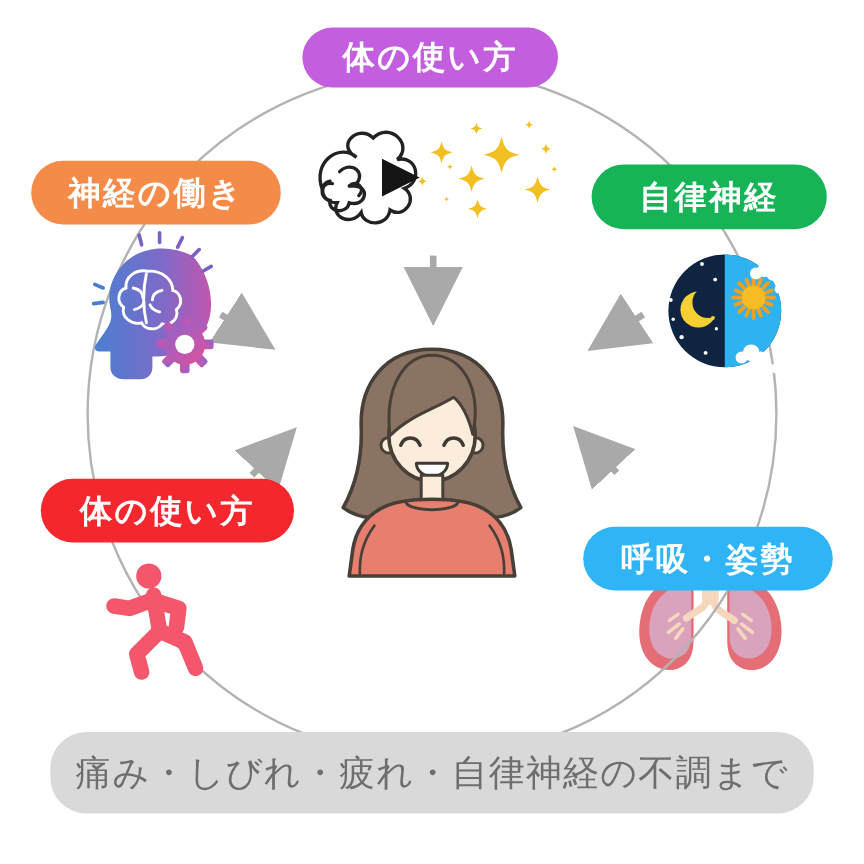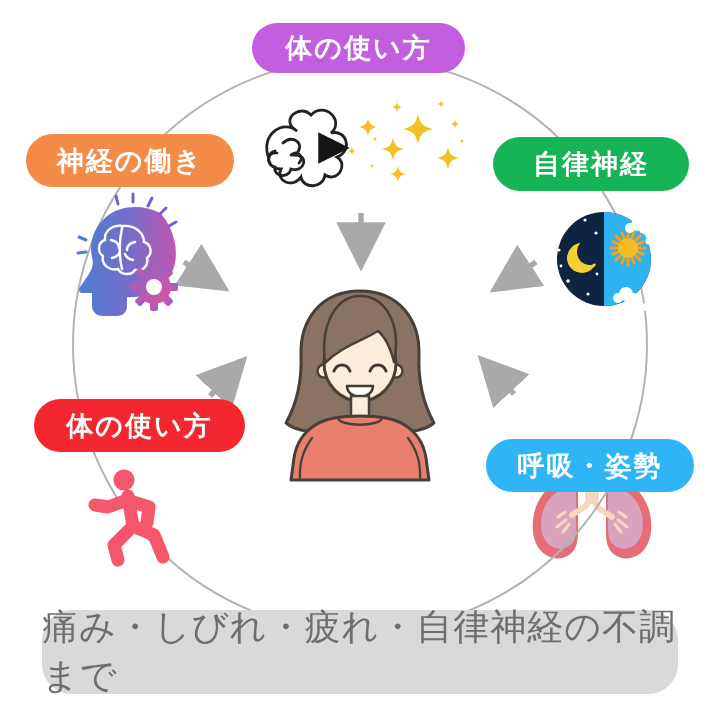--- a/index.html
+++ b/index.html
@@ -15,23 +15,23 @@
   .pill-stress{left:252px;top:23px;width:213px;height:50px;}
   .pill-nerve{left:26px;top:134px;width:208px;height:53px;}
   .pill-auto{left:493px;top:137px;width:196px;height:54px;}
   .pill-body{left:34px;top:399px;width:211px;height:53px;}
   .pill-breath{left:486px;top:399px;width:208px;height:53px;}
   .caption{
     position:absolute;left:0;top:489px;width:720px;text-align:center;
     font-size:29px;font-weight:700;letter-spacing:1px;
   }
   .banner{
-    position:absolute;left:42px;top:610px;width:636px;height:84px;border-radius:30px;
+    position:absolute;left:42px;top:610px;width:636px;height:68px;border-radius:30px;
     display:flex;align-items:center;justify-content:center;
-    font-size:36px;letter-spacing:1px;font-weight:500;
+    font-size:30px;letter-spacing:1px;font-weight:500;
   }
 </style>
 </head>
 <body>
 
 <div class="stage">
 
   <svg class="layer" width="720" height="720" viewBox="0 0 720 720">
     <defs>
       <marker id="mGray" markerWidth="9" markerHeight="9" refX="6.5" refY="4.5" orient="auto">

